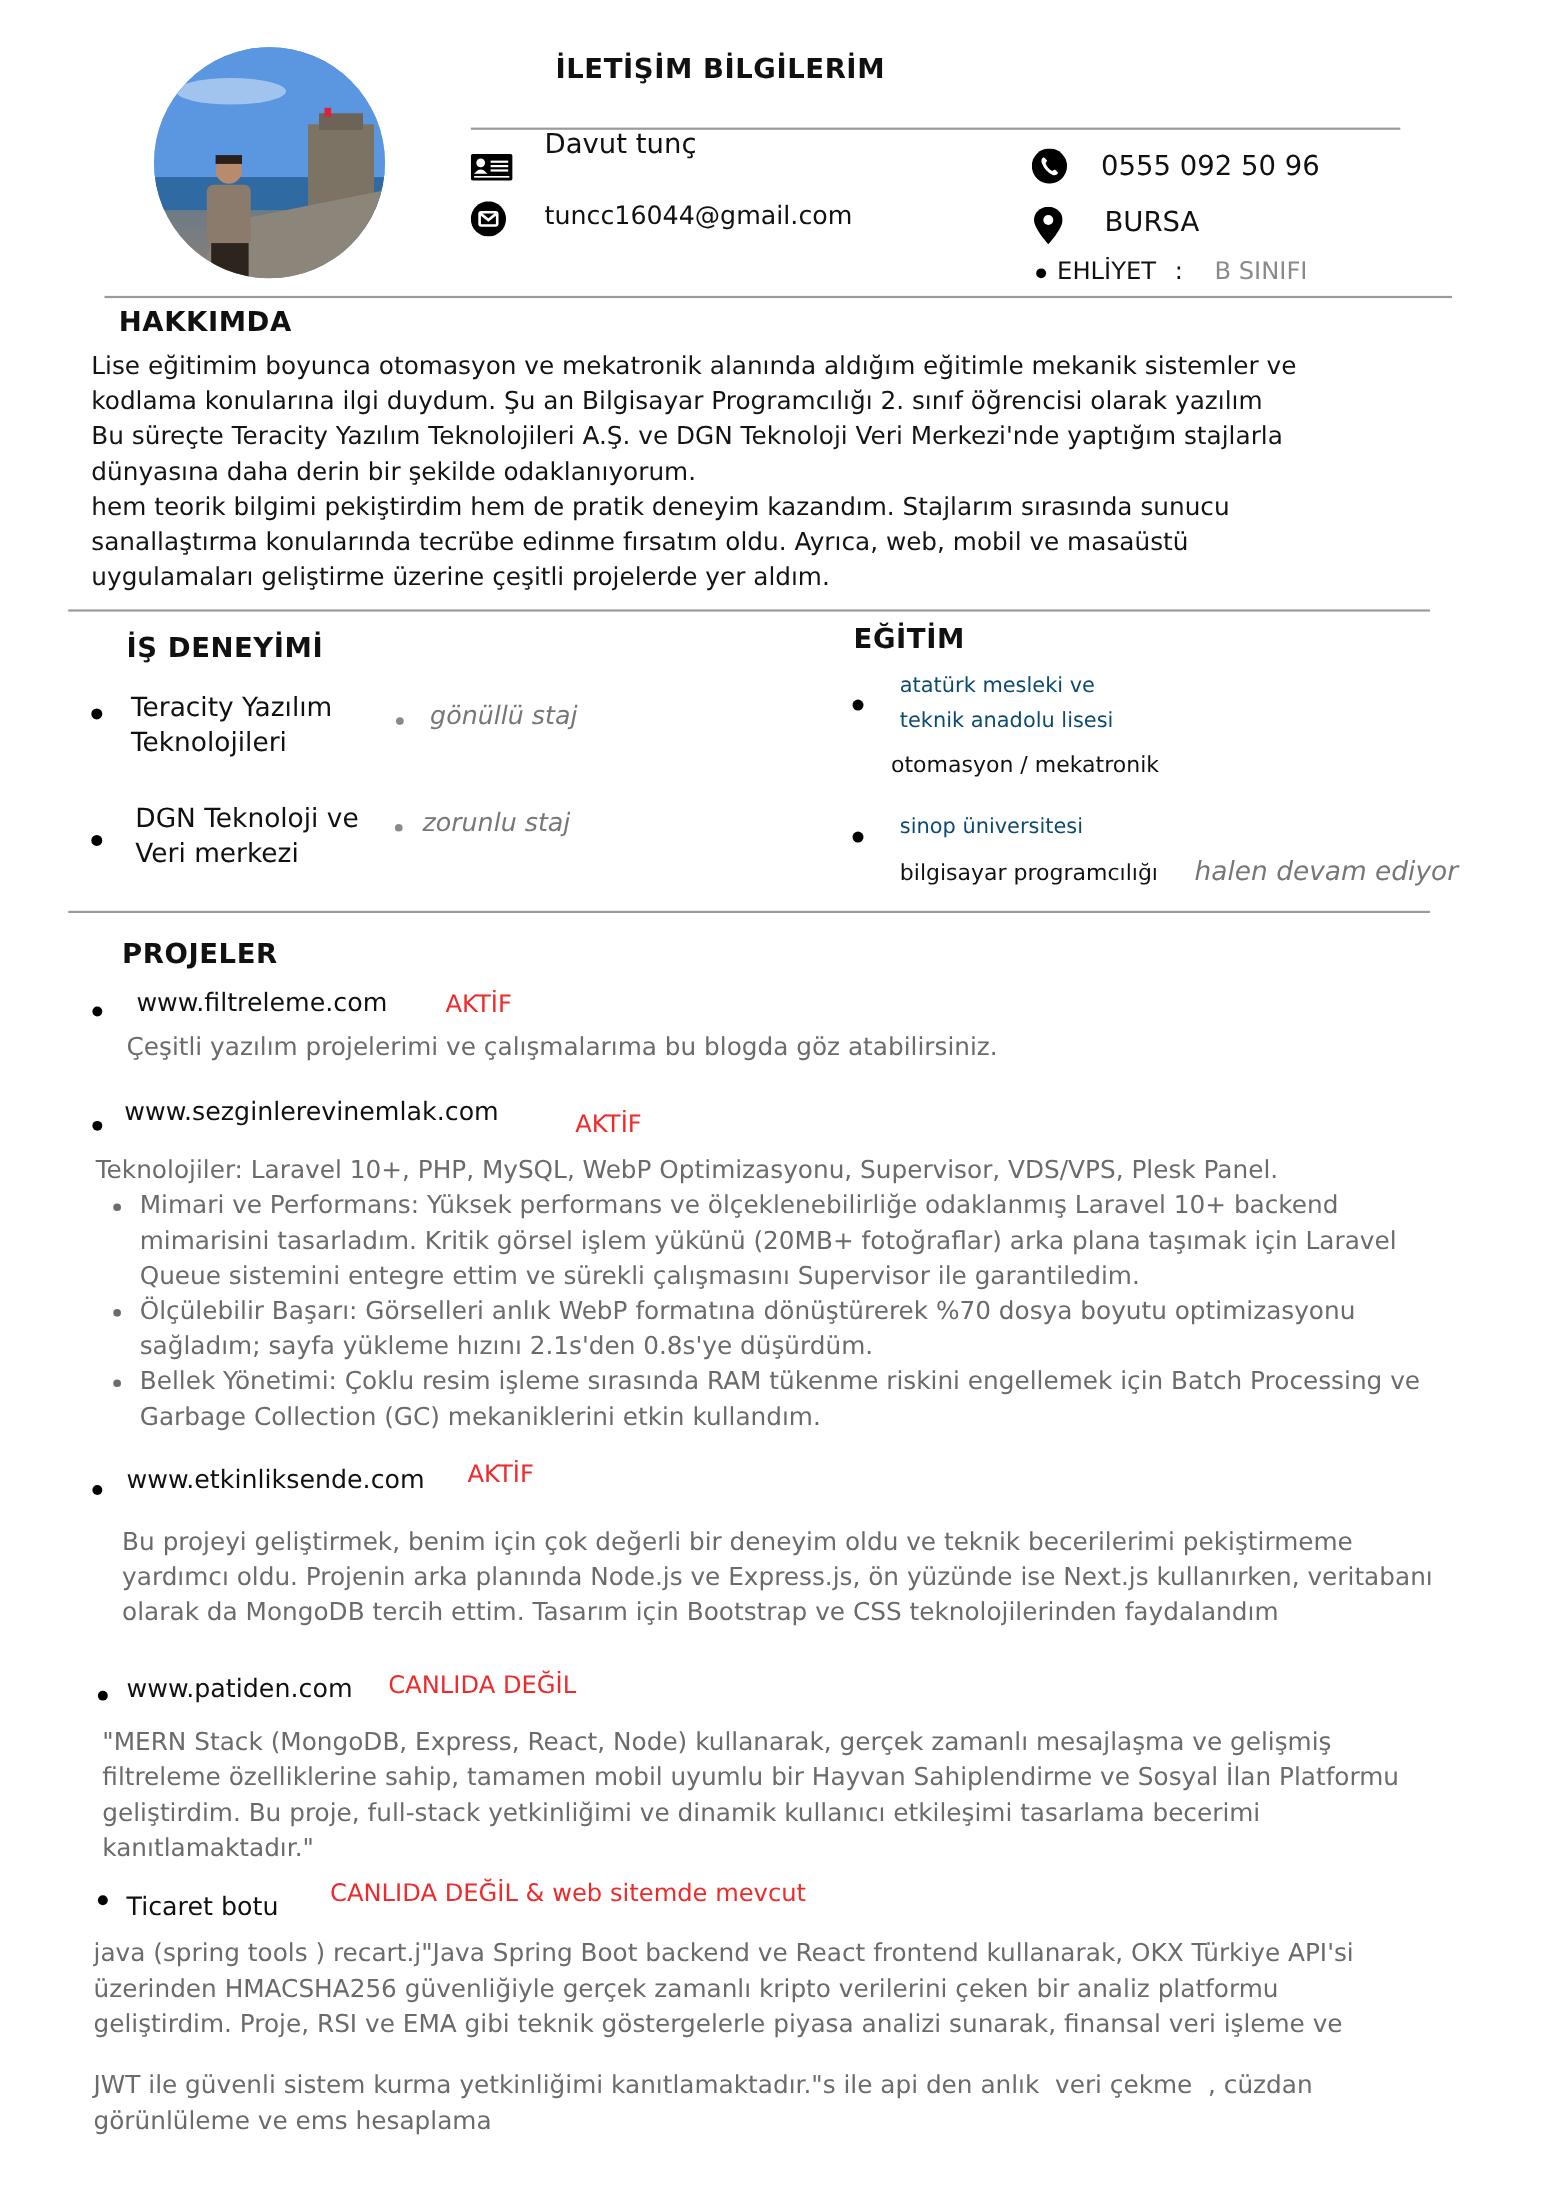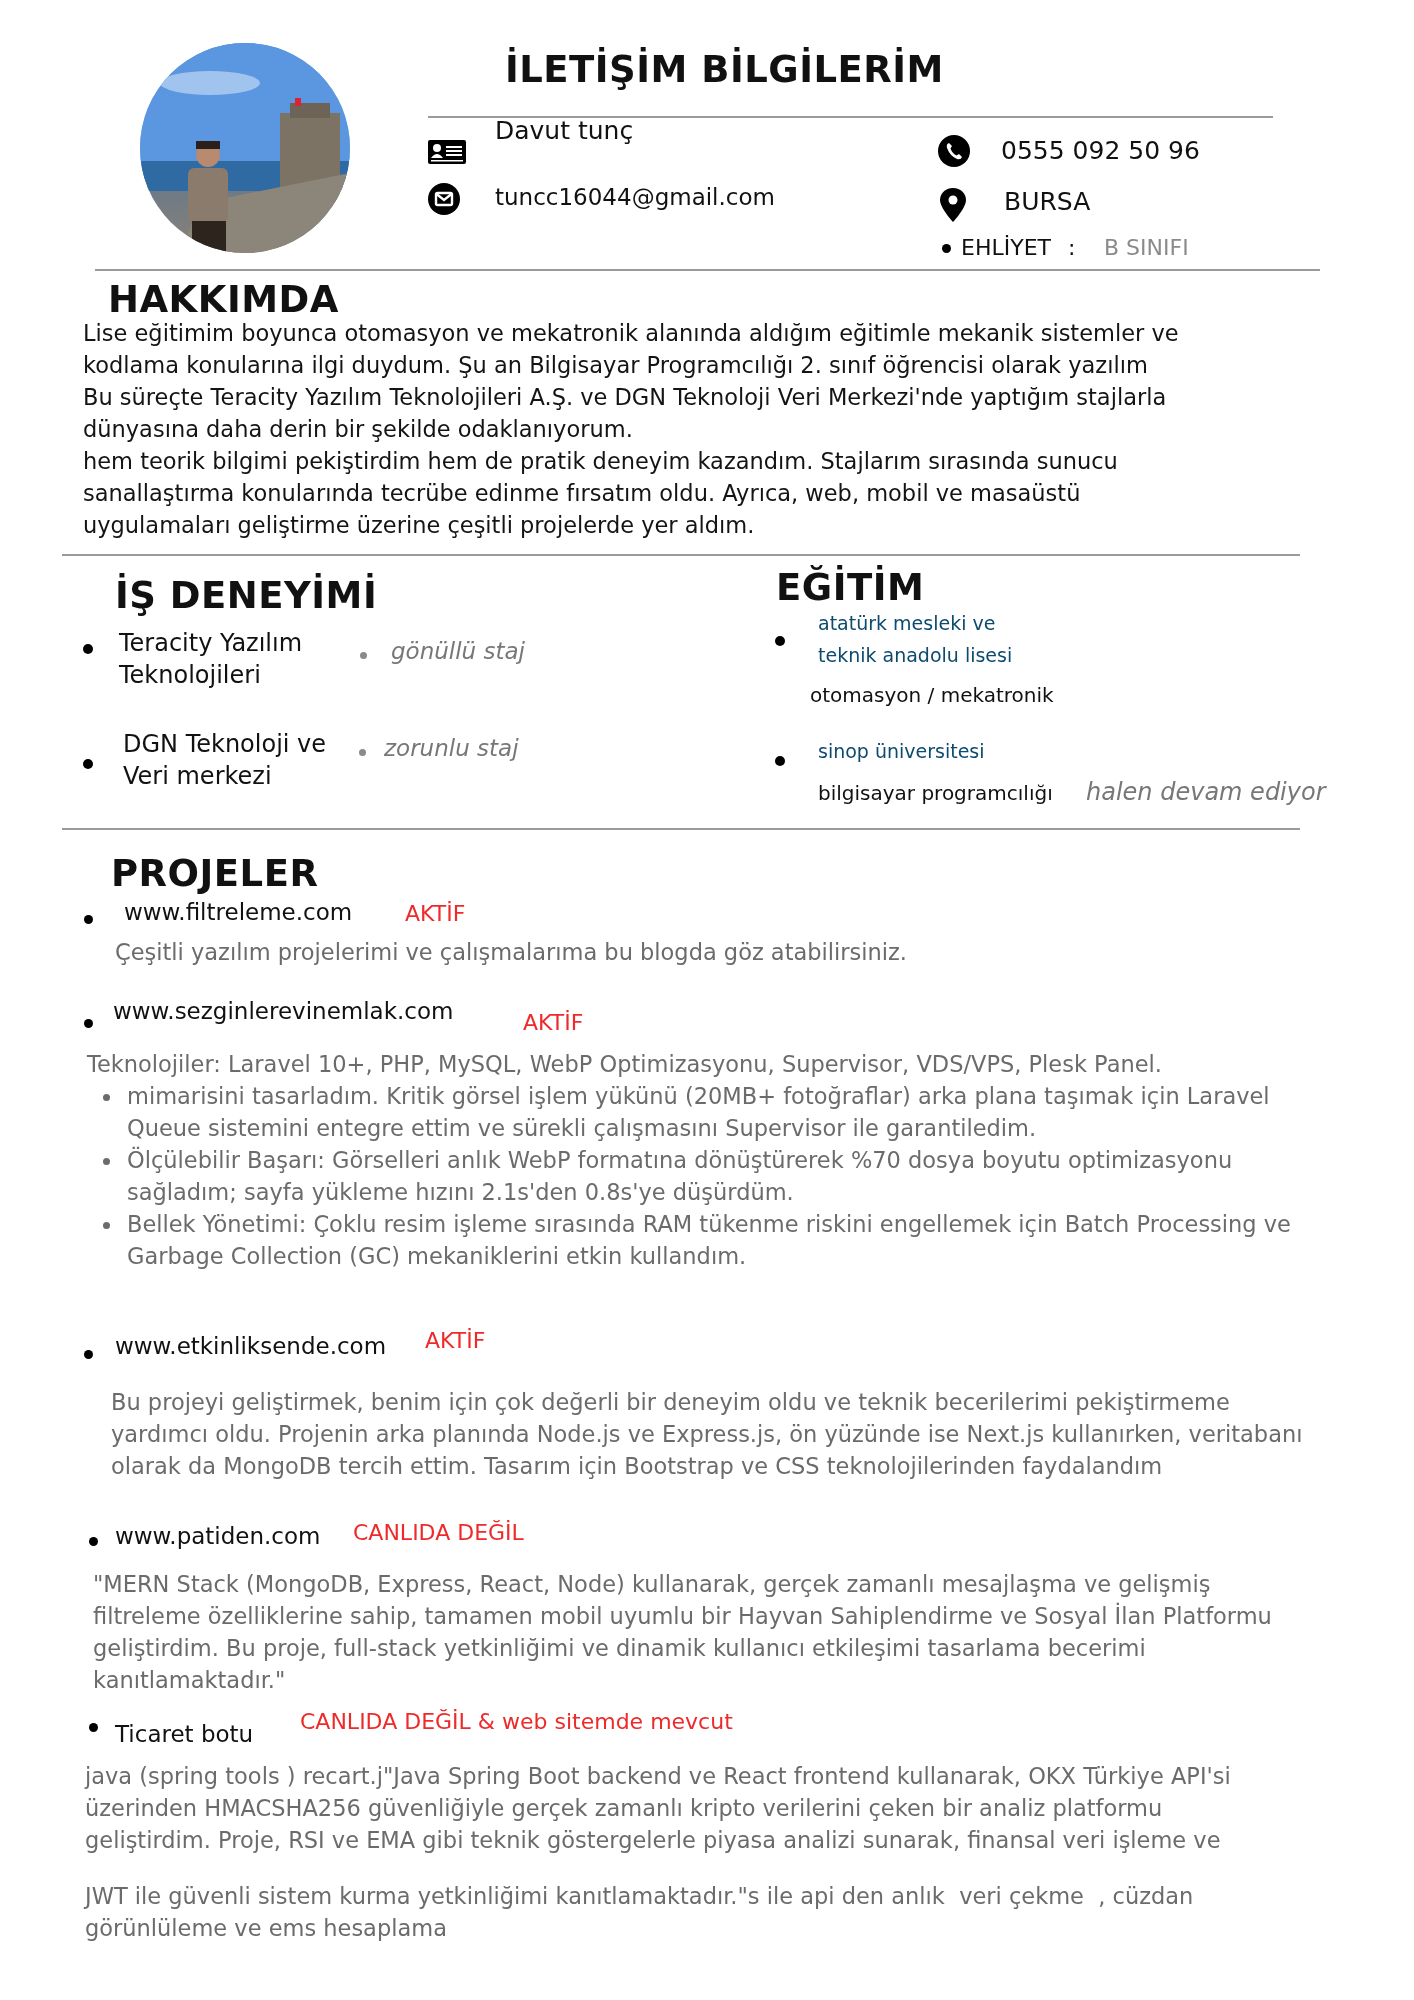--- a/index.html
+++ b/index.html
@@ -1,20 +1,20 @@
 <!DOCTYPE html>
 <html><head>
 <meta charset="utf-8">
 <style>
   html, body { margin:0; padding:0; background:#ffffff; }
   body { width:1414px; height:2000px; position:relative; overflow:hidden;
          font-family:"DejaVu Sans", sans-serif; color:#111; }
   .abs { position:absolute; }
   .rule { position:absolute; height:2px; background:#9a9a9a; }
-  .h1 { font-size:37px; font-weight:bold; letter-spacing:0.5px; color:#111; white-space:nowrap; }
+  .h1 { font-size:25px; font-weight:bold; letter-spacing:0.5px; color:#111; white-space:nowrap; }
   .contact-text { font-size:25px; color:#111; white-space:nowrap; }
   .body-text { font-size:22.5px; line-height:32px; color:#141414; }
   .grey-text { font-size:22.5px; line-height:32px; color:#6b6b6b; }
   .dot { position:absolute; width:10px; height:10px; border-radius:50%; background:#000; }
   .greydot { position:absolute; width:7px; height:7px; border-radius:50%; background:#8a8a8a; }
   .item-title { font-size:24px; line-height:32px; color:#111; }
   .item-bold { font-size:19px; line-height:32px; color:#0c4a6e; font-weight:normal; }
   .ital { font-size:23px; font-style:italic; color:#777; white-space:nowrap; }
   .status { font-size:22px; color:#ee2a2a; white-space:nowrap; }
   .url { font-size:23px; color:#111; white-space:nowrap; }
@@ -158,20 +158,21 @@
 </div>
 
 <div>
   <div class="dot" style="left:84px; top:1019px; width:9px; height:9px;"></div>
   <div class="abs url" style="left:113px; top:998px;">www.sezginlerevinemlak.com</div>
   <div class="abs status" style="left:523px; top:1010px;">AKTİF</div>
   <div class="abs grey-text" style="left:87px; top:1048px; width:1300px;">
     <div>Teknolojiler: Laravel 10+, PHP, MySQL, WebP Optimizasyonu, Supervisor, VDS/VPS, Plesk Panel.</div>
     <ul class="bullets" style="padding-left:40px;">
       <li>
+        <div>Mimari ve Performans: Yüksek performans ve ölçeklenebilirliğe odaklanmış Laravel 10+ backend</div>
         <div>mimarisini tasarladım. Kritik görsel işlem yükünü (20MB+ fotoğraflar) arka plana taşımak için Laravel</div>
         <div>Queue sistemini entegre ettim ve sürekli çalışmasını Supervisor ile garantiledim.</div>
       </li>
       <li>
         <div>Ölçülebilir Başarı: Görselleri anlık WebP formatına dönüştürerek %70 dosya boyutu optimizasyonu</div>
         <div>sağladım; sayfa yükleme hızını 2.1s'den 0.8s'ye düşürdüm.</div>
       </li>
       <li>
         <div>Bellek Yönetimi: Çoklu resim işleme sırasında RAM tükenme riskini engellemek için Batch Processing ve</div>
         <div>Garbage Collection (GC) mekaniklerini etkin kullandım.</div>

